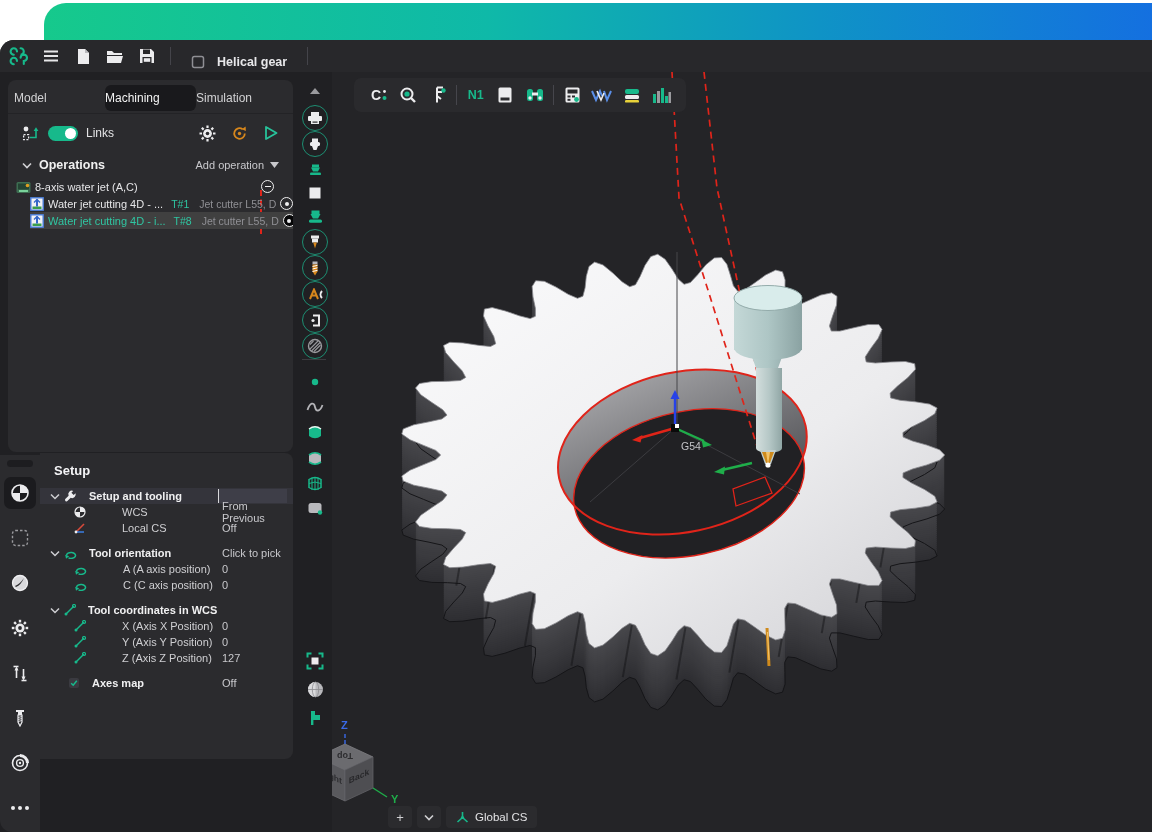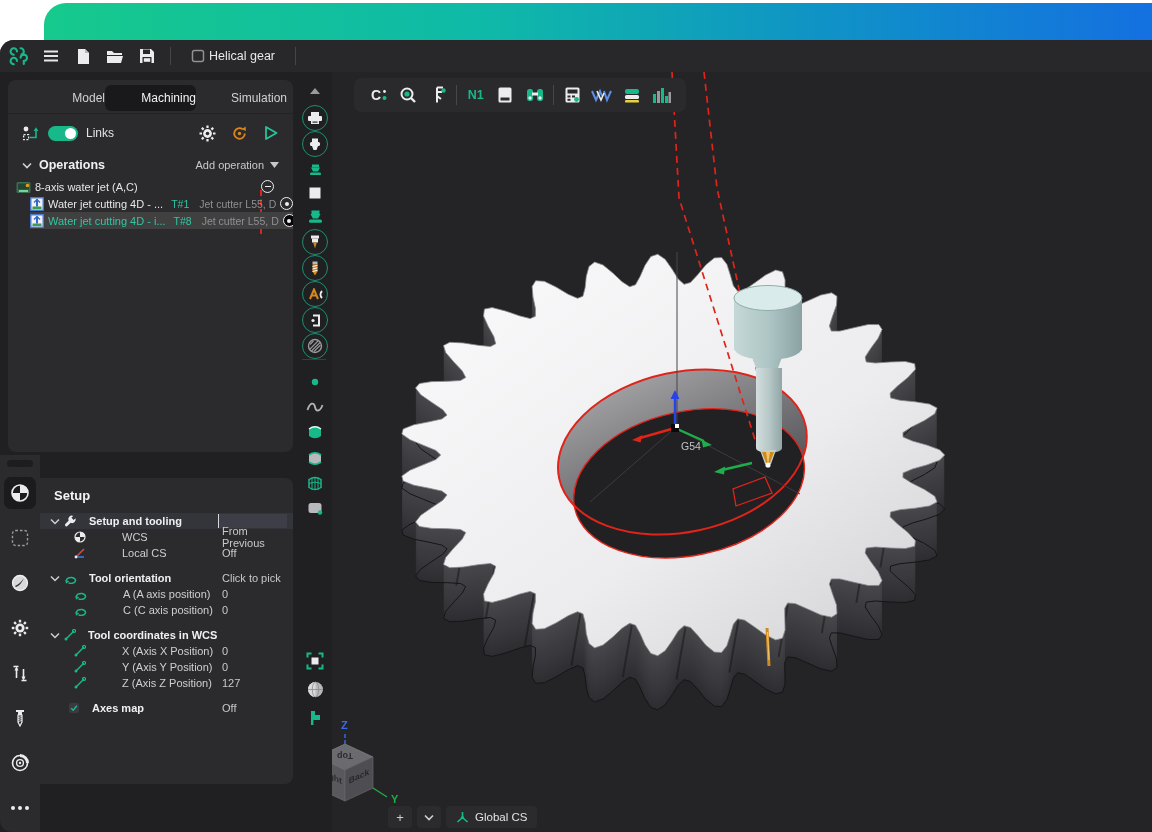--- a/index.html
+++ b/index.html
@@ -4,25 +4,25 @@
 <style>
   html,body{margin:0;padding:0;}
   body{width:1152px;height:832px;background:#ffffff;font-family:"Liberation Sans","DejaVu Sans",sans-serif;overflow:hidden;position:relative;}
   .grad-bar{position:absolute;left:44px;top:3px;width:1108px;height:38px;border-top-left-radius:22px;
     background:linear-gradient(90deg,#16c98c 0%,#0fb9a8 40%,#0f93c6 70%,#1470e0 100%);}
   .app{position:absolute;left:0;top:40px;width:1152px;height:792px;background:#202023;border-top-left-radius:14px;overflow:hidden;}
   
   .titlebar{position:absolute;left:0;top:0;width:100%;height:32px;background:#28282b;display:flex;align-items:center;gap:6px;padding-left:6px;box-sizing:border-box;}
   .tb-btn{width:26px;height:24px;display:flex;align-items:center;justify-content:center;border-radius:4px;}
   .tb-sep{width:1px;height:18px;background:#44444a;margin:0 4px;}
-  .doc-tab{display:flex;align-items:center;gap:4px;padding:0 10px;height:26px;color:#e8e8ea;font-size:12.5px;font-weight:normal;}
+  .doc-tab{display:flex;align-items:flex-end;gap:12px;padding:0 10px;height:26px;color:#e8e8ea;font-size:12.5px;font-weight:bold;}
   
   .ops-panel{position:absolute;left:8px;top:40px;width:285px;height:372px;background:#2b2b2e;border-radius:8px;overflow:hidden;}
   .tabs{display:flex;align-items:center;height:34px;padding:4px 6px 2px 6px;box-sizing:border-box;border-bottom:1px solid #232326;}
-  .tab{flex:1;text-align:right;font-size:12px;color:#d2d2d4;padding:6px 0;border-radius:6px;}
+  .tab{flex:1;text-align:left;font-size:12px;color:#d2d2d4;padding:6px 0;border-radius:6px;}
   .tab.selected{background:#19191c;color:#f2f2f2;}
   .links-row{display:flex;align-items:center;height:38px;padding:0 14px;gap:8px;}
   .toggle{width:30px;height:15px;border-radius:8px;background:#17b98b;position:relative;}
   .toggle .knob{position:absolute;right:2px;top:2px;width:11px;height:11px;border-radius:50%;background:#ffffff;}
   .links-label{color:#e4e4e6;font-size:12px;}
   .links-actions{margin-left:auto;display:flex;align-items:center;gap:15px;}
   .ops-header{display:flex;align-items:center;height:26px;padding:0 14px;gap:7px;}
   .ops-title{color:#f0f0f0;font-size:12.5px;font-weight:bold;}
   .addop{margin-left:auto;color:#c8c8cc;font-size:11px;display:flex;align-items:center;gap:6px;}
   .tree{position:relative;}
@@ -40,21 +40,21 @@
   .circ{width:13px;height:13px;border:1.5px solid #f0f0f0;border-radius:50%;box-sizing:border-box;display:flex;align-items:center;justify-content:center;background:#2b2b2e;}
   .tree-row.selected .circ{background:#060607;}
   .circ .bar{width:6px;height:1.5px;background:#f0f0f0;}
   .circ .dotc{width:4px;height:4px;border-radius:50%;background:#f0f0f0;}
   
   .left-rail{position:absolute;left:0;top:415px;width:40px;height:377px;background:#2b2b2e;border-bottom-left-radius:12px;display:flex;flex-direction:column;align-items:center;}
   .rail-pill{width:26px;height:7px;border-radius:4px;background:#1d1d20;margin-top:5px;}
   .rail-tile{width:32px;height:32px;border-radius:7px;background:#1b1b1e;display:flex;align-items:center;justify-content:center;margin-top:10px;}
   .rail-icon{width:32px;height:32px;display:flex;align-items:center;justify-content:center;}
   
-  .setup-panel{position:absolute;left:40px;top:438px;width:253px;height:306px;background:#2b2b2e;border-radius:0 8px 8px 0;box-sizing:border-box;padding-top:10px;}
+  .setup-panel{position:absolute;left:40px;top:413px;width:253px;height:306px;background:#2b2b2e;border-radius:0 8px 8px 0;box-sizing:border-box;padding-top:10px;}
   .setup-title{color:#f4f4f6;font-weight:bold;font-size:13px;padding:0 0 10px 14px;}
   .s-row{display:flex;align-items:center;height:16px;font-size:11px;position:relative;}
   .s-row .chev{margin-left:10px;}
   .s-row.child{padding-left:30px;gap:24px;}
   .s-label{color:#cfcfd2;margin-left:12px;white-space:nowrap;}
   .s-row.group .s-label{color:#f0f0f1;font-weight:bold;}
   .s-value{position:absolute;left:182px;color:#c8c8cc;}
   .s-row.hl{background:#34343b;}
   .s-row.hl::after{content:"";position:absolute;left:178px;right:6px;top:1px;bottom:1px;background:#3e3e48;border-left:1px solid #d8d8da;}
   .s-gap{height:9px;}

